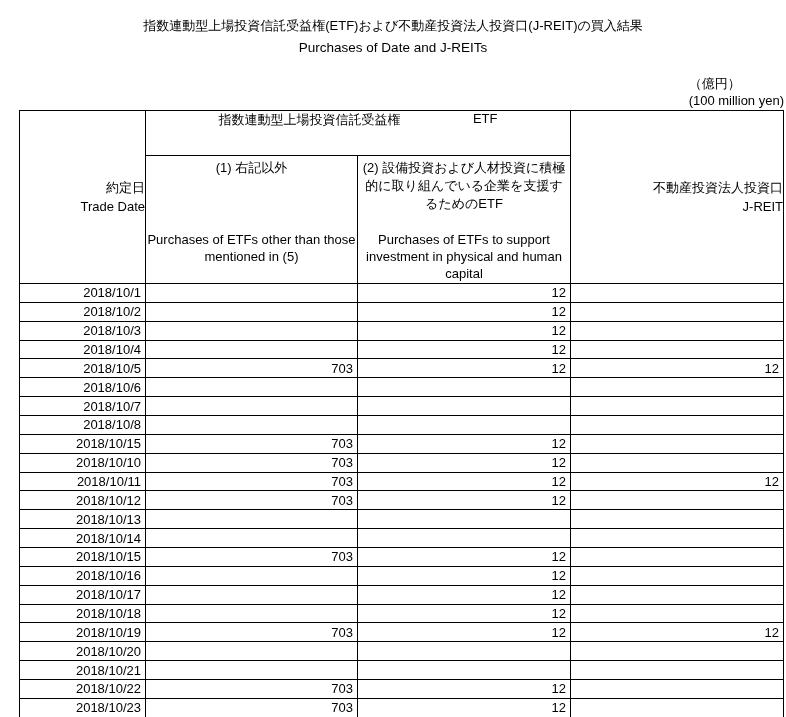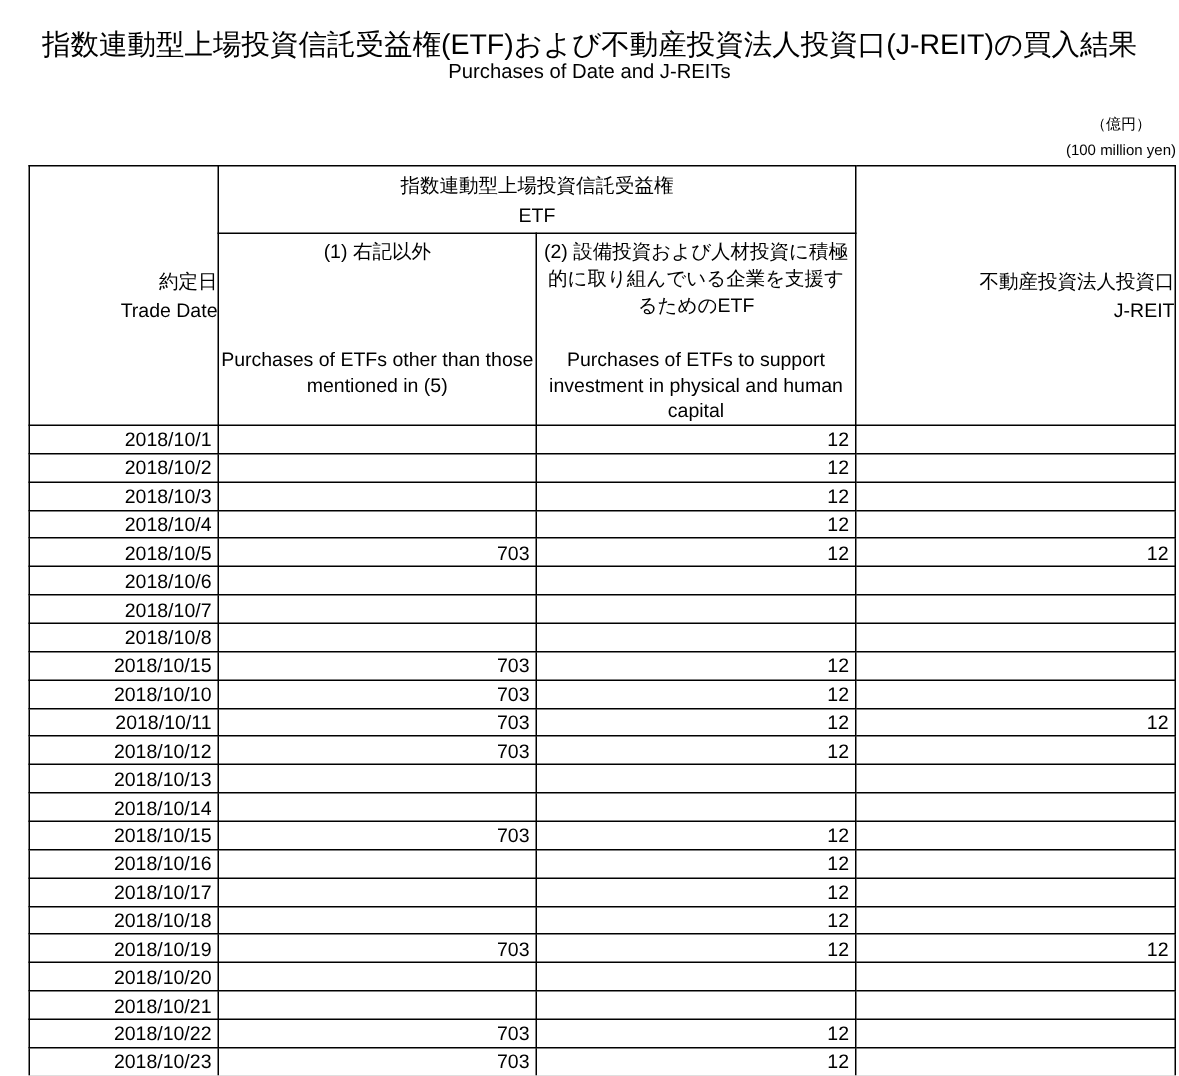--- a/index.html
+++ b/index.html
@@ -3,39 +3,39 @@
 <meta charset="utf-8">
 <style>
   html, body { margin: 0; padding: 0; background: #ffffff; }
   body {
     width: 786px; height: 717px;
     font-family: "Liberation Sans", "DejaVu Sans", sans-serif;
     color: #000000;
   }
   .page { position: relative; width: 786px; height: 717px; overflow: hidden; background: #ffffff; }
 
-  .title    { position: absolute; top: 17px;  left: 0; width: 100%; text-align: center; font-size: 19px; white-space: nowrap; }
+  .title    { position: absolute; top: 17px;  left: 0; width: 100%; text-align: center; font-size: 13px; white-space: nowrap; }
   .subtitle { position: absolute; top: 40px;  left: 0; width: 100%; text-align: center; font-size: 13.5px; }
-  .units    { position: absolute; top: 76px;  right: 2px; text-align: center; font-size: 10px; line-height: 16.5px; }
+  .units    { position: absolute; top: 76px;  right: 2px; text-align: left; font-size: 13px; line-height: 16.5px; }
 
   table.purchases {
     position: absolute; top: 110px; left: 19px;
     width: 764px; border-collapse: collapse; table-layout: fixed;
   }
   table.purchases td { border: 1px solid #000000; padding: 0; font-size: 13px; overflow: hidden; }
 
   col.c-date  { width: 126px; }
   col.c-etf1  { width: 212px; }
   col.c-etf2  { width: 213px; }
   col.c-jreit { width: 213px; }
 
   td.center-cell { text-align: right; vertical-align: middle; line-height: 19px; }
 
   .group-inner {
-    display: flex; flex-direction: column; justify-content: space-evenly;
+    display: flex; justify-content: space-evenly;
     height: 44px; text-align: center;
   }
 
   td.sub-cell { vertical-align: top; }
   .sub-inner { position: relative; height: 127px; }
   .sub-jp { padding: 3px 2px 0 2px; text-align: center; line-height: 18px; }
   .sub-en { position: absolute; bottom: 1px; left: 0; right: 0; height: 51px; text-align: center; line-height: 17px; }
 
   table.purchases td.cell {
     height: 17.87px; text-align: right; padding: 0 4px 0 0;

